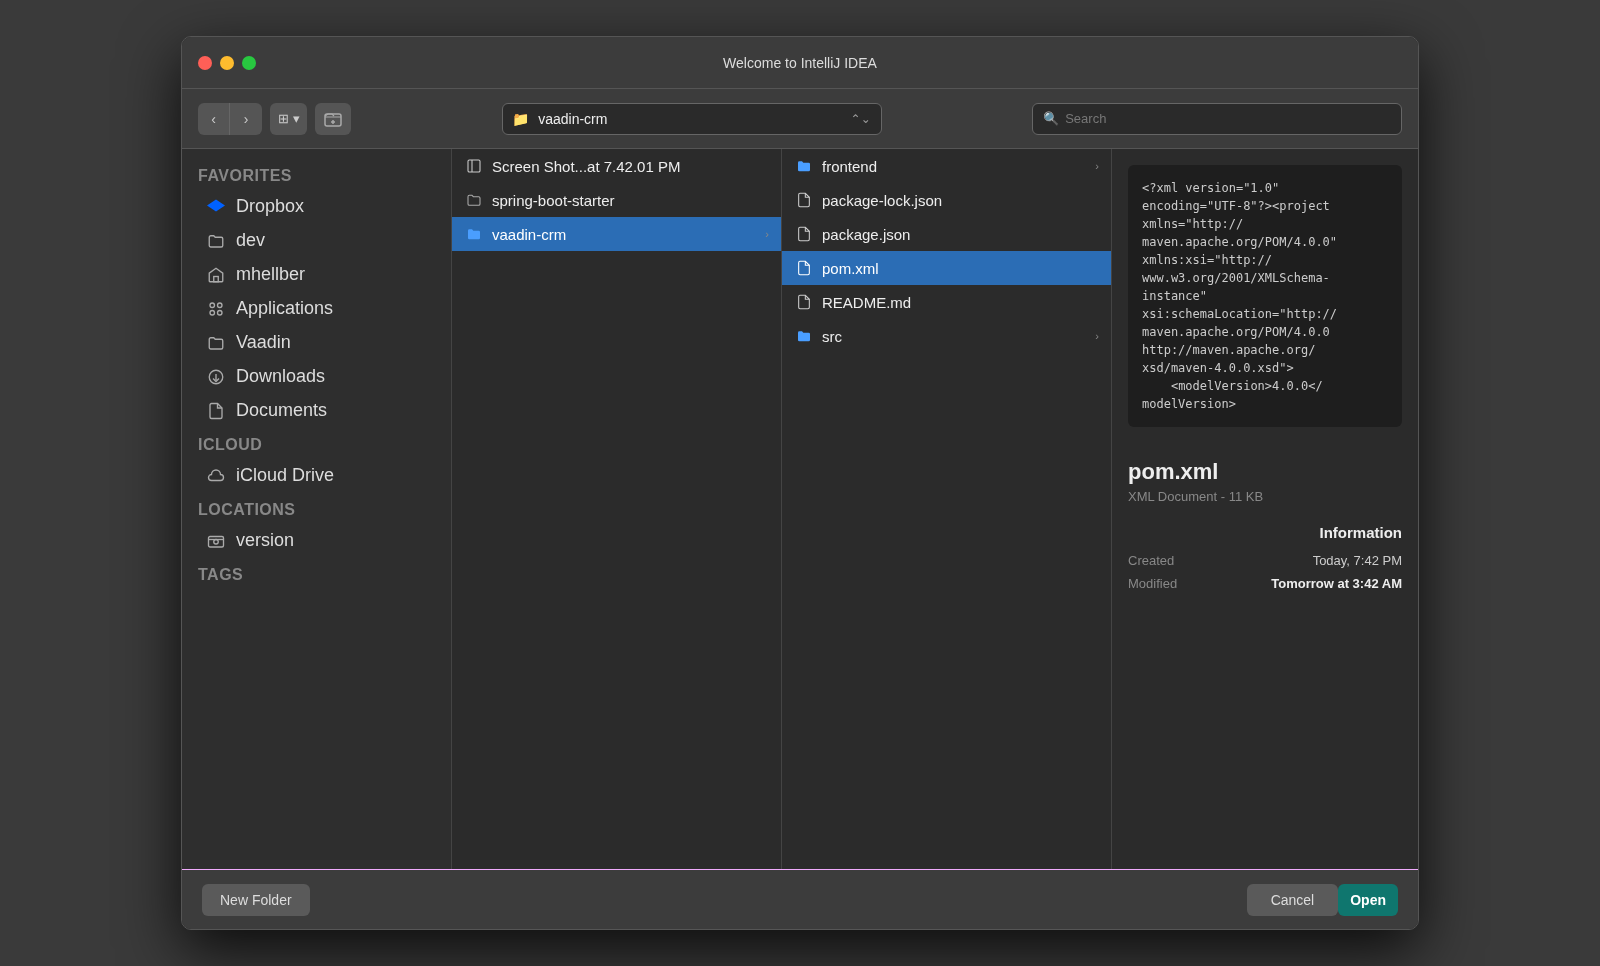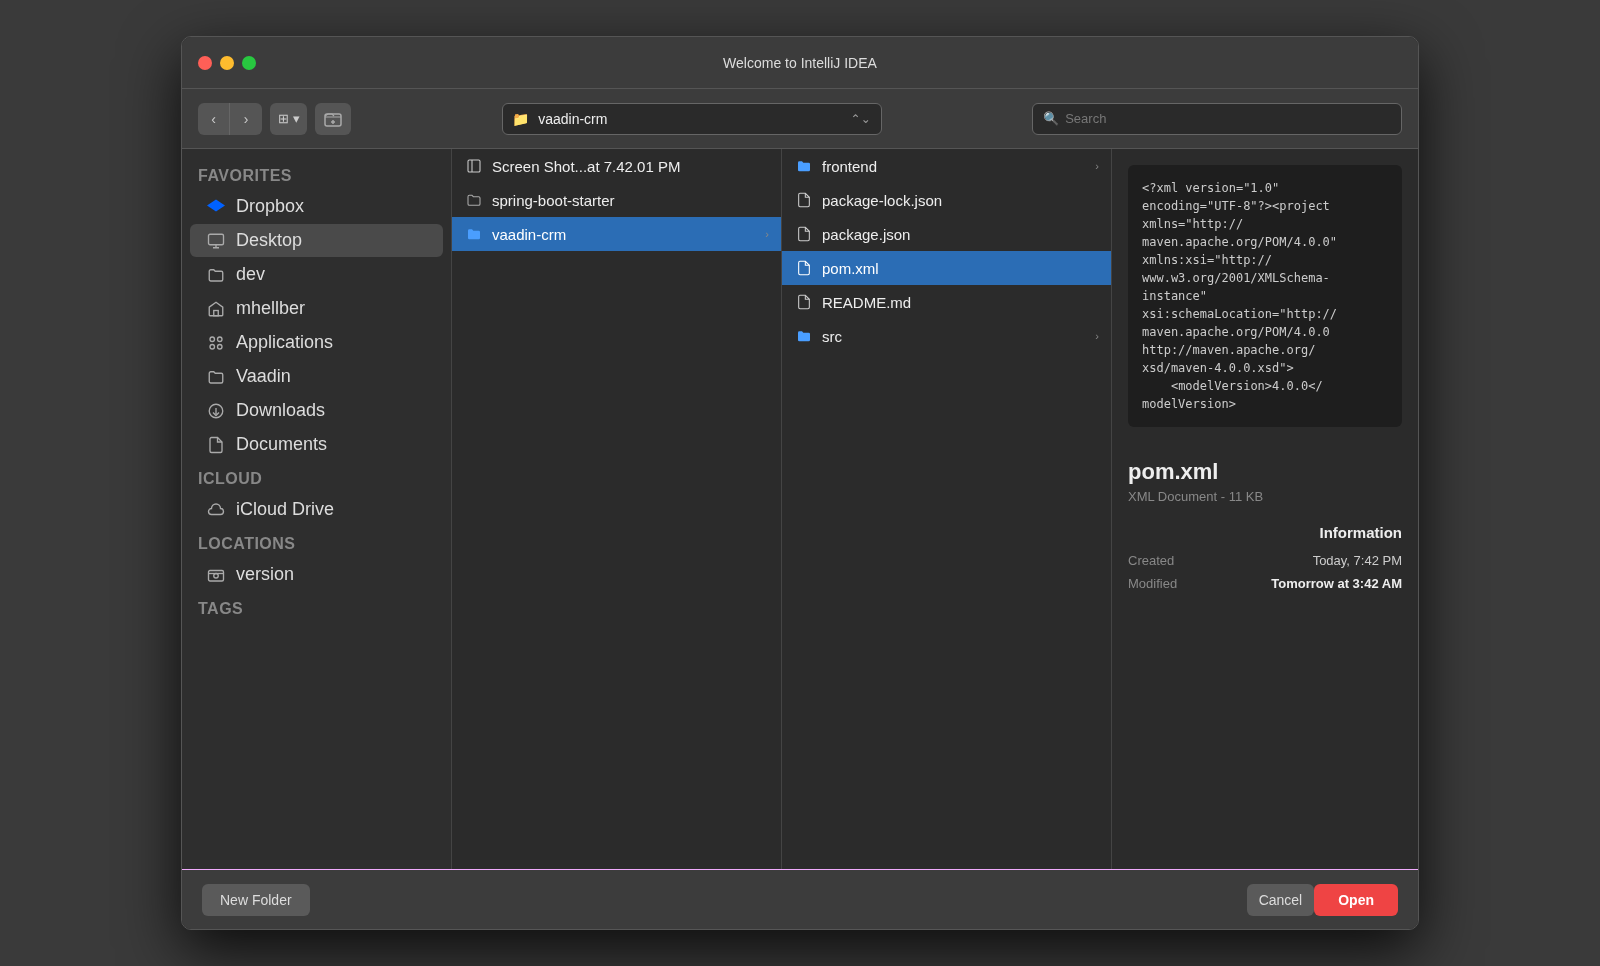--- a/index.html
+++ b/index.html
@@ -308,30 +308,30 @@
       align-items: center;
       justify-content: flex-end;
       padding: 0 20px;
       border-top: 1px solid #f0abfc;
     }
     .btn-cancel {
       background: #5a5a5a;
       border: none;
       border-radius: 6px;
       color: #ddd;
+      padding: 8px 24px;
+      font-size: 14px;
+      cursor: pointer;
+    }
+    .btn-open {
+      background: #0f766e;
+      border: none;
+      border-radius: 6px;
+      color: #fff;
       padding: 8px 12px;
-      font-size: 14px;
-      cursor: pointer;
-    }
-    .btn-open {
-      background: #ef4444;
-      border: none;
-      border-radius: 6px;
-      color: #fff;
-      padding: 8px 24px;
       font-size: 14px;
       font-weight: 600;
       cursor: pointer;
     }
     .new-folder-bottom-btn {
       background: #5a5a5a;
       border: none;
       border-radius: 6px;
       color: #ddd;
       padding: 8px 18px;
@@ -401,29 +401,20 @@
 
       <div class="sidebar-item">
         <div class="sidebar-icon icon-dropbox">
           <svg width="18" height="18" viewBox="0 0 24 24" fill="#0061ff">
               <path d="M12 2L6 6l6 4 6-4-6-4zM6 14l6 4 6-4-6-4-6 4zM6 6L0 10l6 4 6-4-6-4zM18 6l-6 4 6 4 6-4-6-4z"></path>
             </svg>
         </div>
         <span class="sidebar-label">Dropbox</span>
       </div>
 
-      <div class="sidebar-item active">
-        <div class="sidebar-icon">
-          <svg width="18" height="18" viewBox="0 0 24 24" fill="none" stroke="#aaa" stroke-width="1.8">
-              <rect x="2" y="3" width="20" height="14" rx="2"></rect>
-              <path d="M8 21h8M12 17v4"></path>
-            </svg>
-        </div>
-        <span class="sidebar-label">Desktop</span>
-      </div>
 
       <div class="sidebar-item">
         <div class="sidebar-icon icon-folder">
           <svg width="18" height="18" viewBox="0 0 24 24" fill="none" stroke="#aaa" stroke-width="1.8">
               <path d="M3 7a2 2 0 012-2h4l2 2h8a2 2 0 012 2v9a2 2 0 01-2 2H5a2 2 0 01-2-2V7z"></path>
             </svg>
         </div>
         <span class="sidebar-label">dev</span>
       </div>
 

